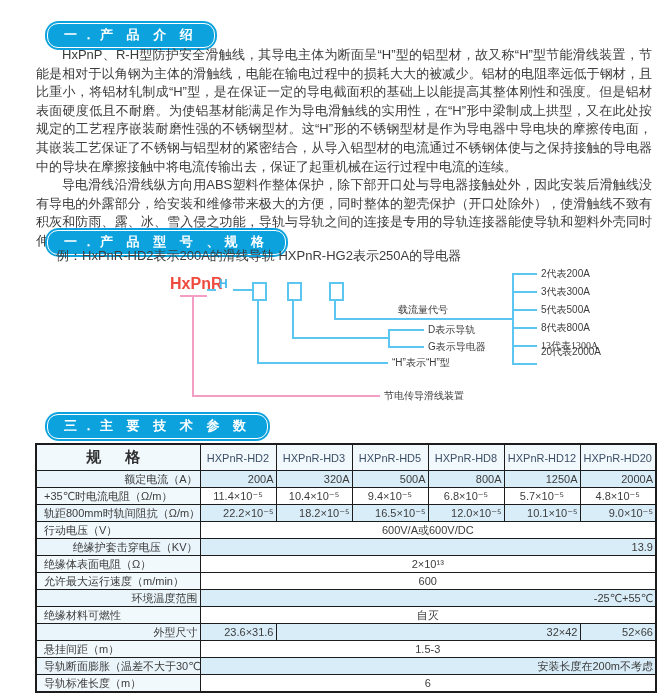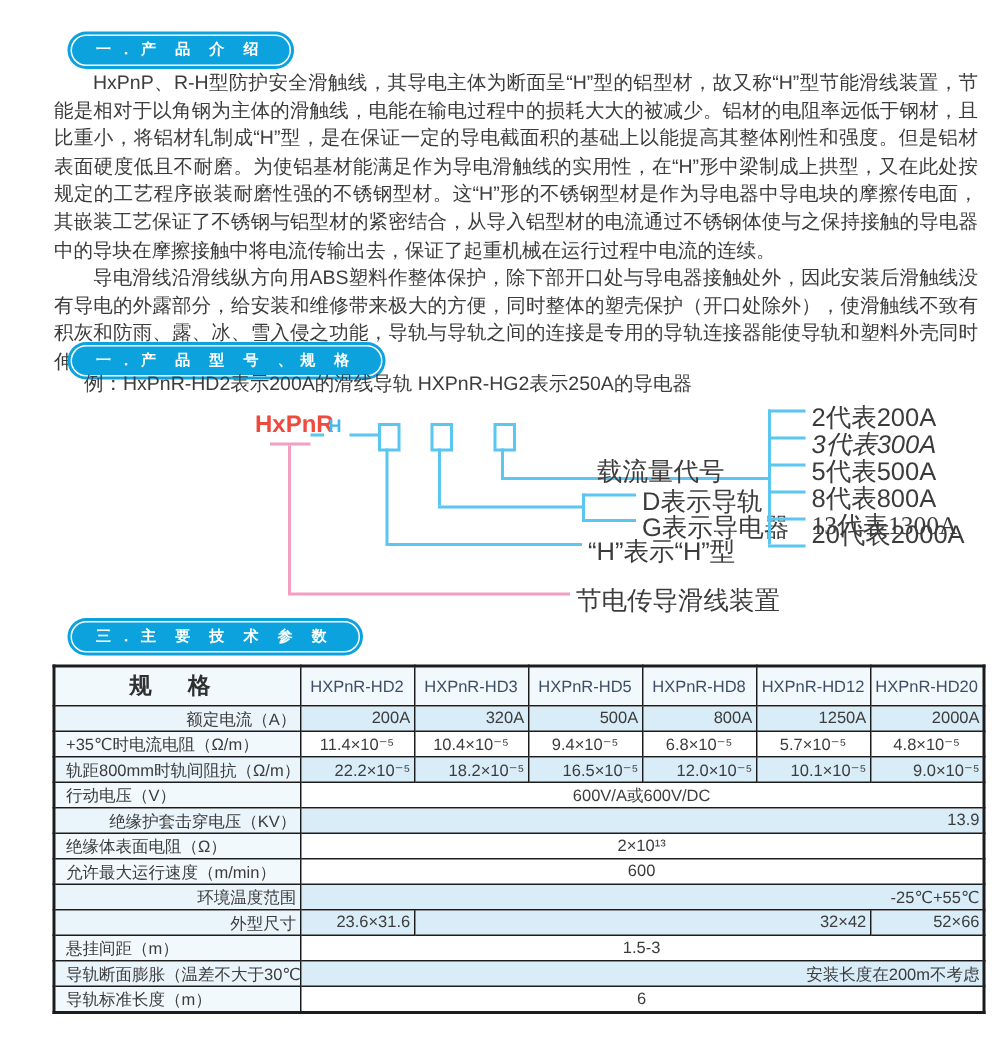--- a/index.html
+++ b/index.html
@@ -3,31 +3,31 @@
 <meta charset="utf-8">
 <style>
   html,body{margin:0;padding:0;background:#ffffff;}
   .page{position:relative;width:664px;height:695px;background:#ffffff;overflow:hidden;
         font-family:"Liberation Sans","DejaVu Sans",sans-serif;color:#3f3f3f;}
 
   
   .badge{position:absolute;left:45px;background:#0ba2de;border-radius:14px;padding:2px;
          box-shadow:0 0 0 0 #0ba2de;}
   .badge-inner{border:1px solid #ffffff;border-radius:11px;padding:2px 16px 3px 16px;
-         color:#ffffff;font-size:10px;font-weight:bold;letter-spacing:5px;white-space:nowrap;}
+         color:#ffffff;font-size:13px;font-weight:bold;letter-spacing:5px;white-space:nowrap;}
 
   
   .paras{position:absolute;left:36px;top:46px;width:616px;}
   .paras p{margin:0;text-indent:2em;font-size:13px;line-height:18.6px;text-align:justify;color:#3c3c3c;}
 
   .example{position:absolute;left:56px;top:247px;font-size:13px;color:#3c3c3c;}
 
   
   .diagram{position:absolute;left:0;top:265px;width:664px;height:150px;}
-  .dg{position:absolute;font-size:17px;color:#3c3c3c;white-space:nowrap;}
+  .dg{position:absolute;font-size:10px;color:#3c3c3c;white-space:nowrap;}
   .hl{position:absolute;border-top:2px solid #5bc6f0;height:0;}
   .vl{position:absolute;border-left:2px solid #5bc6f0;width:0;}
   .hl.pink{border-top:2px solid #f49ec4;}
   .vl.pink{border-left:2px solid #f49ec4;}
   .dgbox{position:absolute;width:11px;height:15px;border:2px solid #5bc6f0;background:#fff;}
   .model-prefix{position:absolute;left:170px;top:10px;font-size:16px;font-weight:bold;color:#ef4a3e;}
   .model-underline{position:absolute;left:180px;top:30px;width:27px;border-top:2px solid #f49ec4;}
   .model-h{position:absolute;left:219px;top:12px;font-size:12px;font-weight:bold;color:#3fb9ee;}
 
   
@@ -89,21 +89,21 @@
 
     <div class="vl pink" style="left:192px;top:32px;height:99px"></div>
     <div class="hl pink" style="left:192px;top:130px;width:188px"></div>
     <div class="dg" style="left:384px;top:124px">节电传导滑线装置</div>
 
     <div class="vl" style="left:512px;top:8px;height:90px"></div>
     <div id="capacity-list">
         <div class="hl" style="left: 512px; top: 8px; width: 25px;"></div>
         <div class="dg" style="left: 541px; top: 2px;">2代表200A</div>
         <div class="hl" style="left: 512px; top: 26px; width: 25px;"></div>
-        <div class="dg" style="left: 541px; top: 20px; font-style: italic;">3代表300A</div>
+        <div class="dg" style="left: 541px; top: 20px;">3代表300A</div>
         <div class="hl" style="left: 512px; top: 44px; width: 25px;"></div>
         <div class="dg" style="left: 541px; top: 38px;">5代表500A</div>
         <div class="hl" style="left: 512px; top: 62px; width: 25px;"></div>
         <div class="dg" style="left: 541px; top: 56px;">8代表800A</div>
         <div class="hl" style="left: 512px; top: 80px; width: 25px;"></div>
         <div class="dg" style="left: 541px; top: 74px; font-family: Liberation Serif, serif;">13代表1300A</div>
         <div class="hl" style="left: 512px; top: 98px; width: 25px;"></div>
         <div class="dg" style="left: 541px; top: 80px;">20代表2000A</div>
       </div>
   </div>
@@ -169,20 +169,24 @@
           <td colspan="6">2×10¹³</td>
         </tr>
         <tr>
           <td class="lbl">允许最大运行速度（m/min）</td>
           <td colspan="6">600</td>
         </tr>
         <tr class="alt">
           <td class="lbl">环境温度范围</td>
           <td colspan="6">-25℃+55℃</td>
         </tr>
+        <tr>
+          <td class="lbl">绝缘材料可燃性</td>
+          <td colspan="6">自灭</td>
+        </tr>
         <tr class="alt">
           <td class="lbl">外型尺寸</td>
           <td>23.6×31.6</td>
           <td colspan="4">32×42</td>
           <td>52×66</td>
         </tr>
         <tr>
           <td class="lbl">悬挂间距（m）</td>
           <td colspan="6">1.5-3</td>
         </tr>

